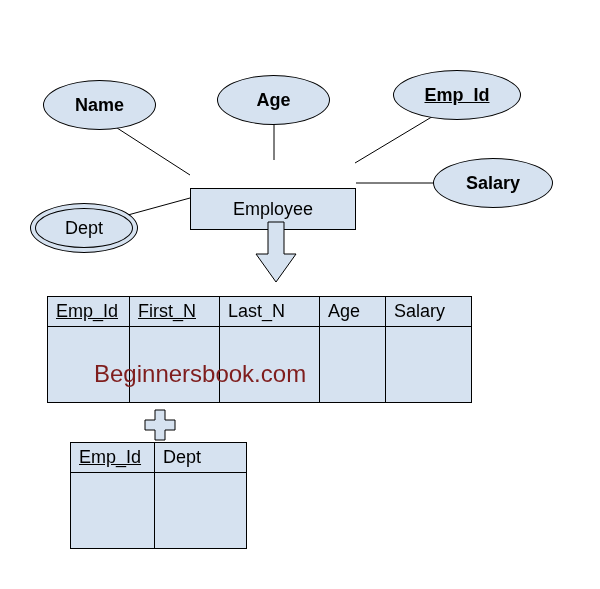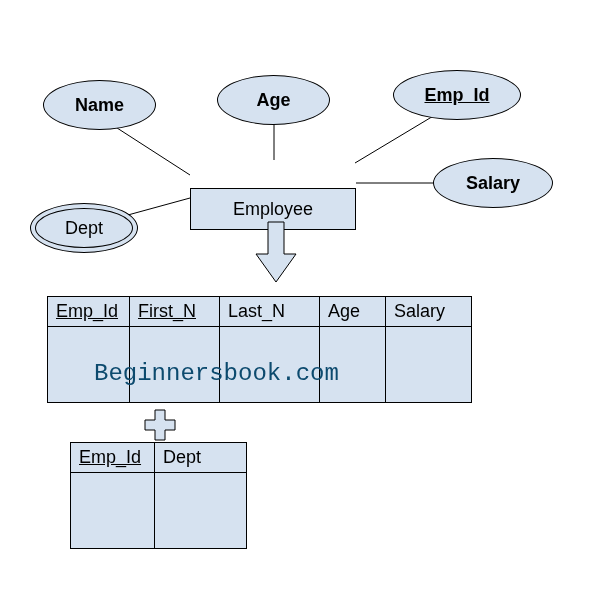--- a/index.html
+++ b/index.html
@@ -60,23 +60,23 @@
     background: #d6e2f0;
     font-weight: normal;
     text-align: left;
     padding: 4px 8px;
     vertical-align: top;
   }
   .table th.key { text-decoration: underline; }
   .table .data-row td { height: 76px; }
   .watermark {
     position: absolute;
-    font-family: Liberation Mono, monospace;
+    font-family: Liberation Sans, sans-serif;
     font-size: 24px;
-    color: #0c4a6e;
+    color: #7f1d1d;
     pointer-events: none;
   }
   svg.lines {
     position: absolute;
     left: 0; top: 0;
     width: 600px; height: 589px;
     pointer-events: none;
   }
   svg.arrow, svg.plus {
     position: absolute;

